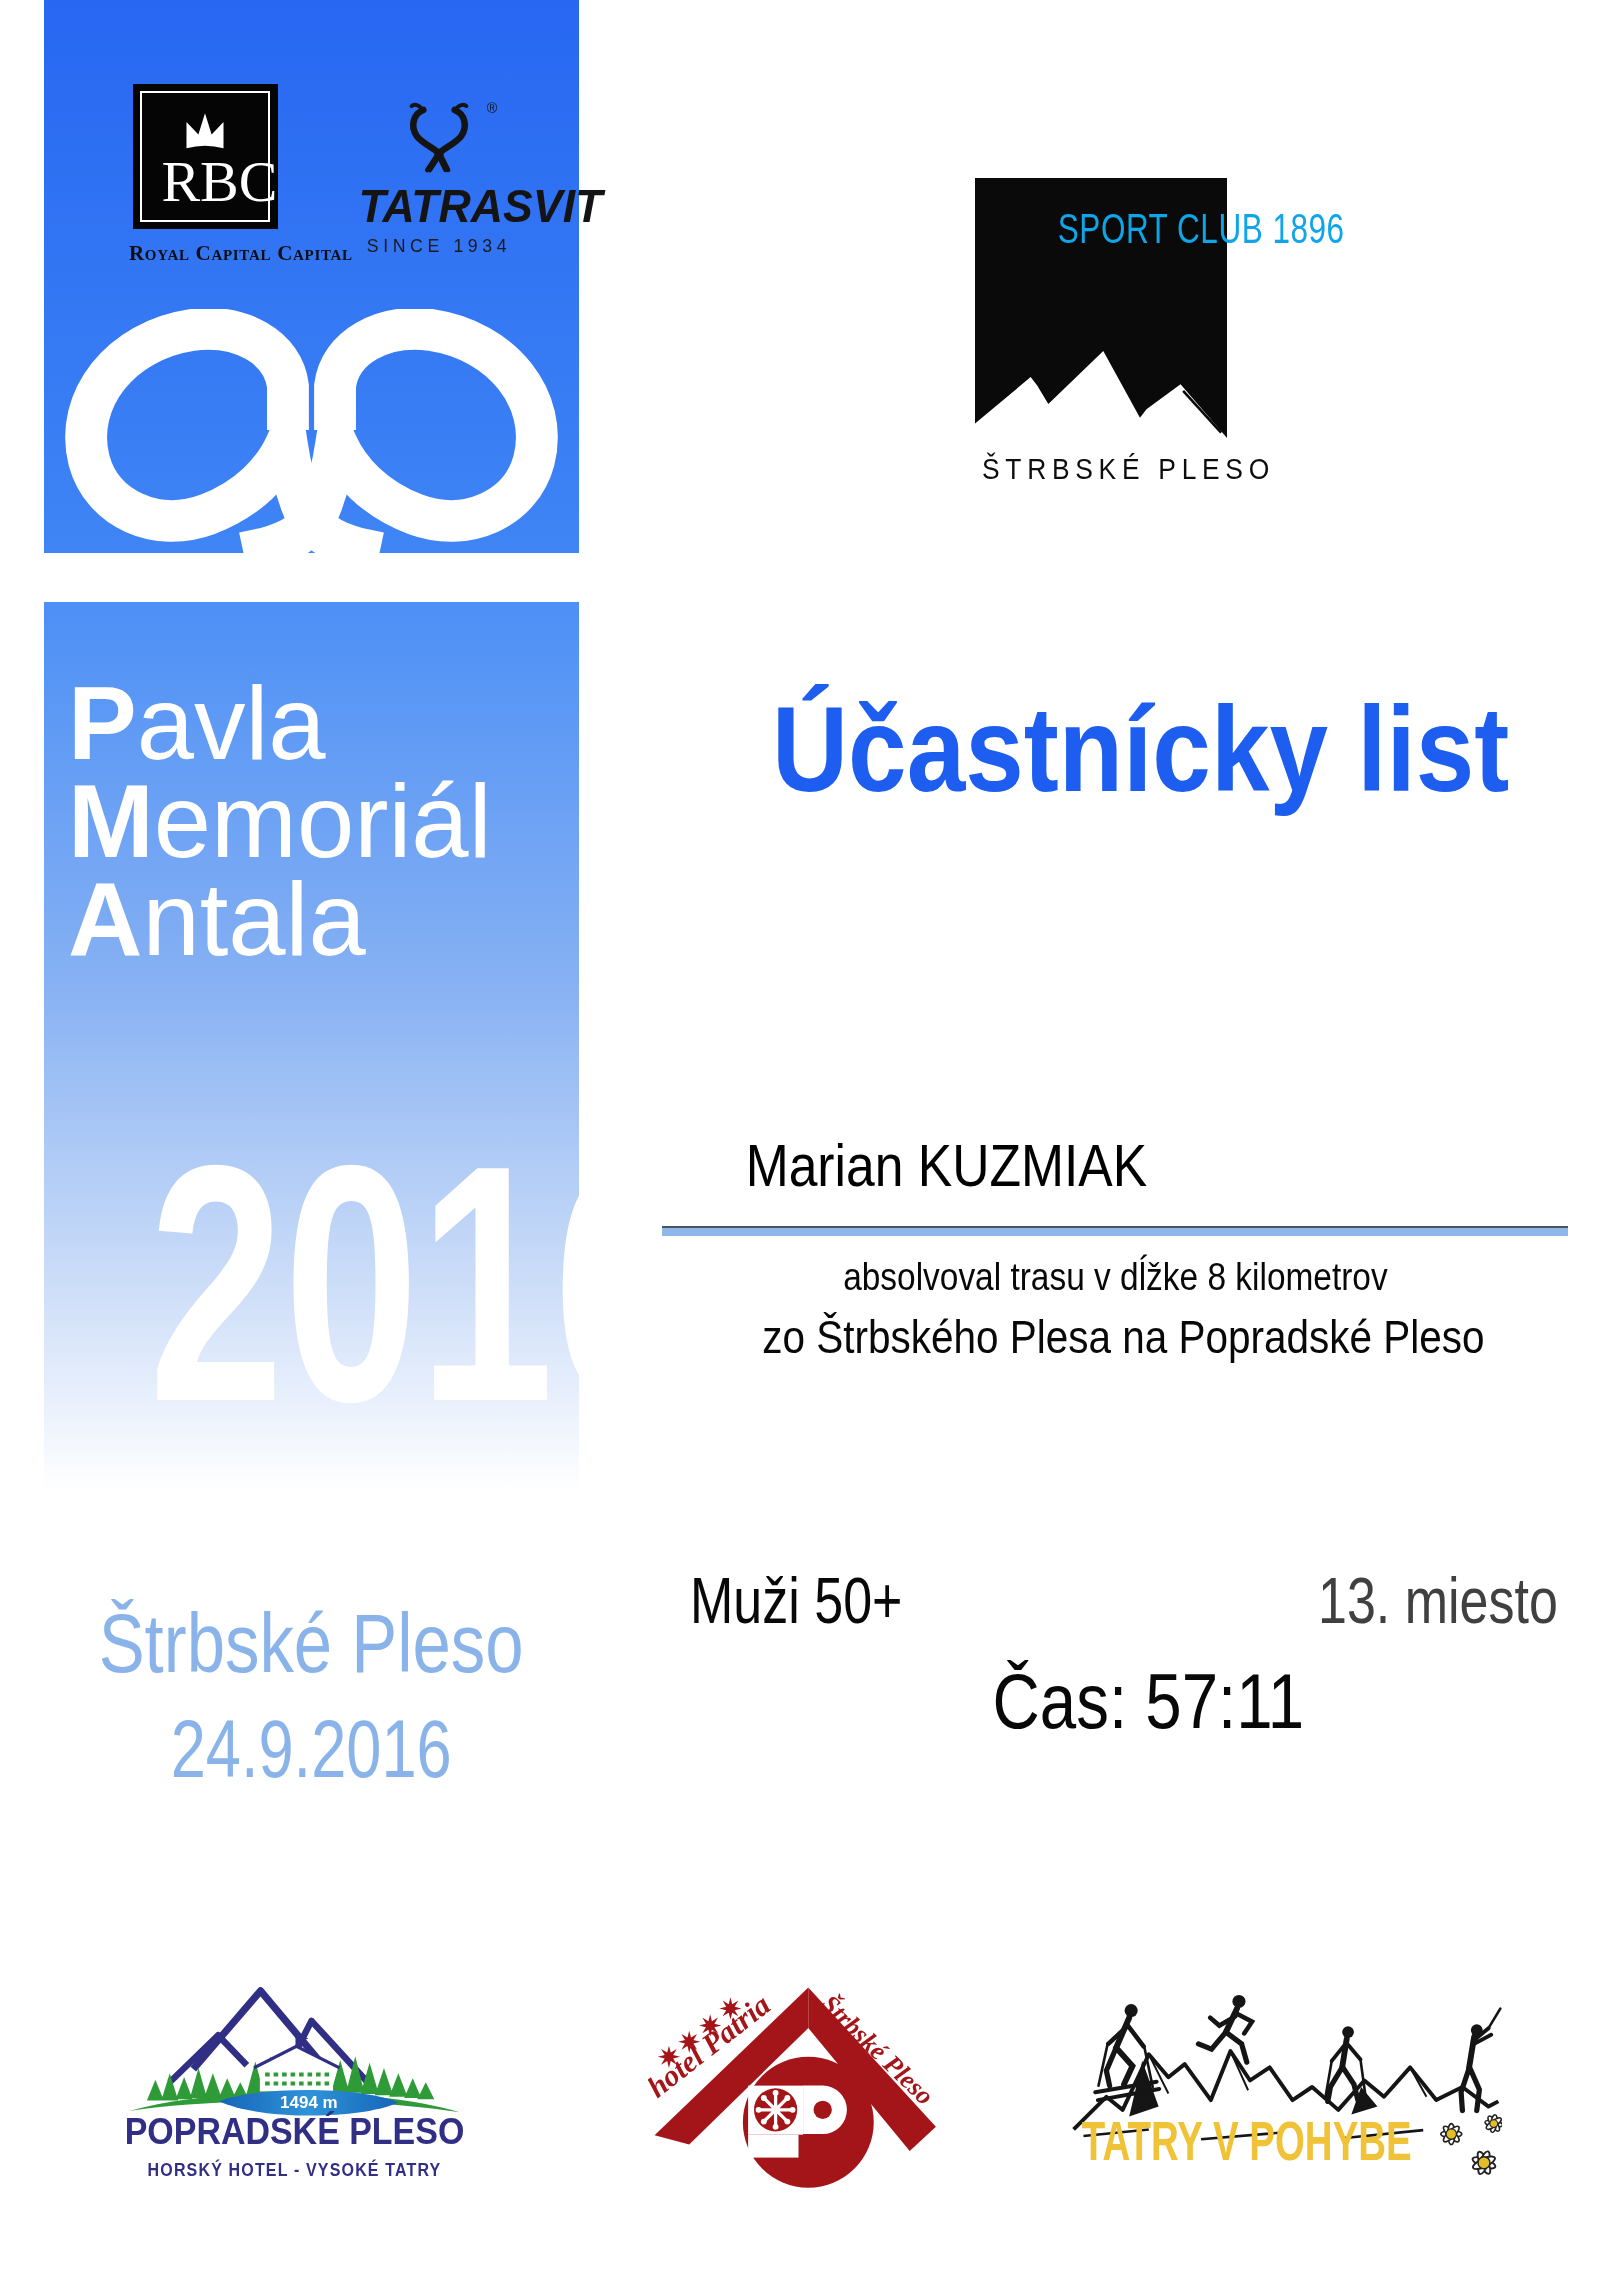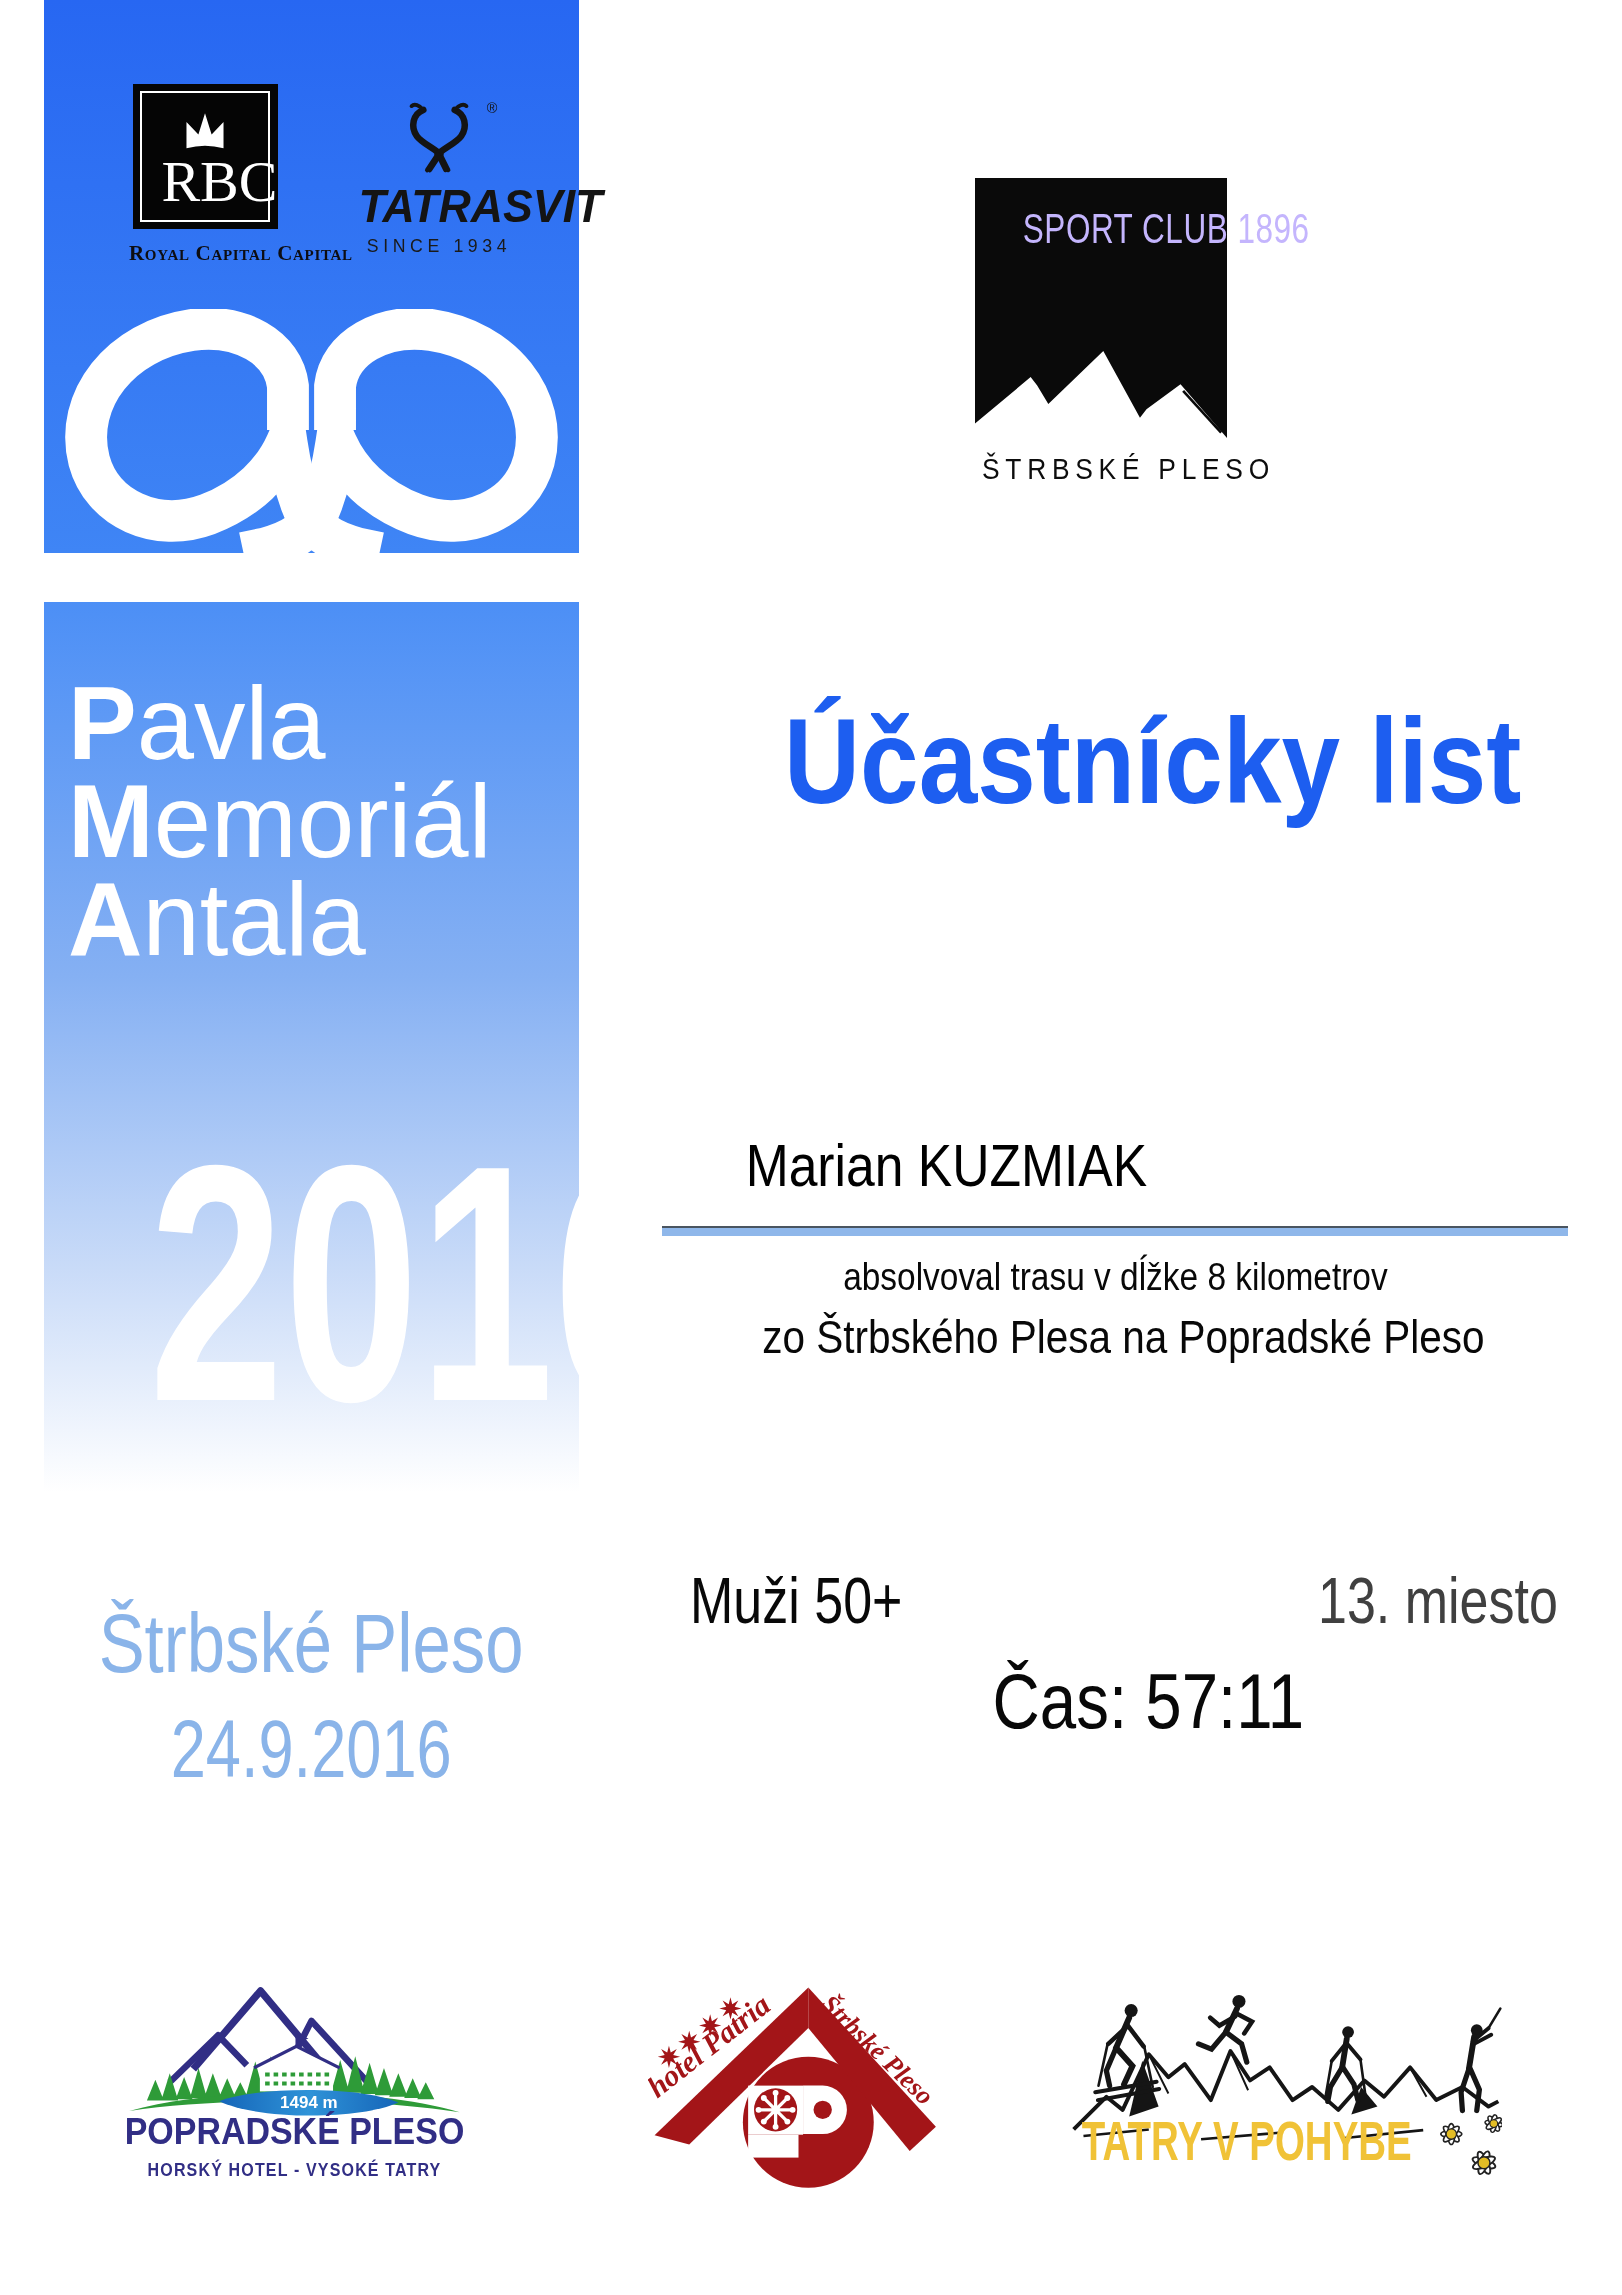--- a/index.html
+++ b/index.html
@@ -44,22 +44,22 @@
     font-size:337px; line-height:0.8; font-weight:700;}
   .event-year span{display:inline-block; transform:scaleX(.72); transform-origin:center;}
 
   .venue-place{left:44px; top:1597px; width:535px; text-align:center; color:#8ab4e9; font-size:84px; line-height:1.1;}
   .venue-place span{display:inline-block; transform:scaleX(.82);}
   .venue-date{left:44px; top:1705px; width:535px; text-align:center; color:#8ab4e9; font-size:81px; line-height:1.1;}
   .venue-date span{display:inline-block; transform:scaleX(.78);}
 
   
   .club{left:975px; top:178px; width:252px; height:260px; background:#0a0a0a;}
-  .club-name{position:absolute; left:0; right:0; top:30px; text-align:center; color:#c4b5fd;
-    font-size:42px; line-height:1; letter-spacing:0.7px; white-space:nowrap;}
+  .club-name{position:absolute; left:0; right:0; top:30px; text-align:center; color:#0ea5e9;
+    font-size:42px; line-height:1; letter-spacing:0.7px; white-space:nowrap;padding-left:35px;}
   .club-name span{display:inline-block; transform:scaleX(.75);}
   .club-mountains{position:absolute; left:0; bottom:0;}
   .club-caption{left:962px; top:452px; width:278px; text-align:center; color:#0d0d0d;
     font-size:30px; letter-spacing:6.5px; white-space:nowrap;}
   .club-caption span{display:inline-block; transform:scaleX(.88);}
 
   
   .heading{left:713px; top:679px; width:805px; text-align:center; color:#1d5ef0;
     font-size:121px; font-weight:700; line-height:1.1; white-space:nowrap;}
   .heading span{display:inline-block; transform:scaleX(.87);}
@@ -138,21 +138,21 @@
 
   <div class="abs club">
     <div class="club-name"><span>SPORT CLUB 1896</span></div>
     <svg class="club-mountains" width="252" height="131" viewBox="0 0 385 200">
       <path d="M0,200 L0,178 L85,107 L95,120 L112,148 L196,67 L252,169 L262,156 L314,118 L385,200 Z" fill="#ffffff"></path>
       <path d="M318,128 L376,192" stroke="#0a0a0a" stroke-width="4" fill="none"></path>
     </svg>
   </div>
   <div class="abs club-caption"><span>ŠTRBSKÉ PLESO</span></div>
 
-  <h1 class="abs heading" style="margin:16px;"><span>Účastnícky list</span></h1>
+  <h1 class="abs heading" style="margin:4px;"><span>Účastnícky list</span></h1>
 
   <div class="abs participant"><span>Marian KUZMIAK</span></div>
   <div class="abs name-rule"></div>
 
   <div class="abs desc1"><span>absolvoval trasu v dĺžke 8 kilometrov</span></div>
   <div class="abs desc2"><span>zo Štrbského Plesa na Popradské Pleso</span></div>
 
   <div class="abs category"><span>Muži 50+</span></div>
   <div class="abs place"><span>13. miesto</span></div>
   <div class="abs time"><span>Čas: 57:11</span></div>

